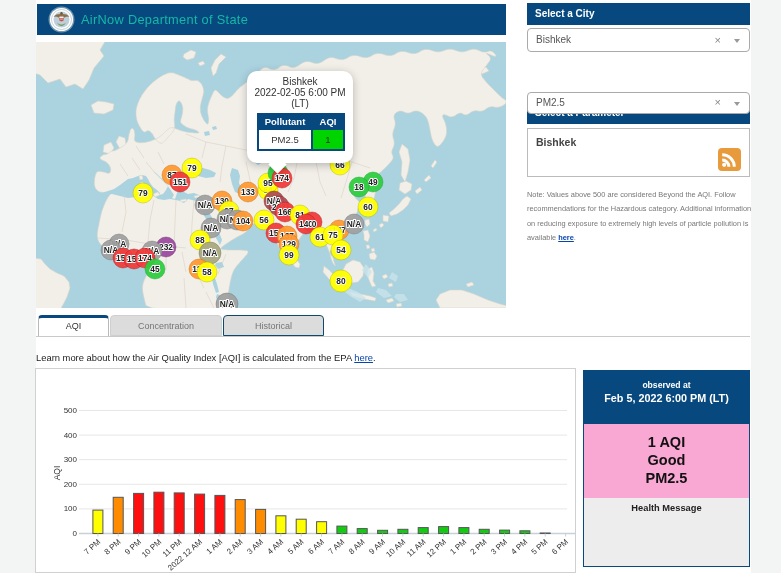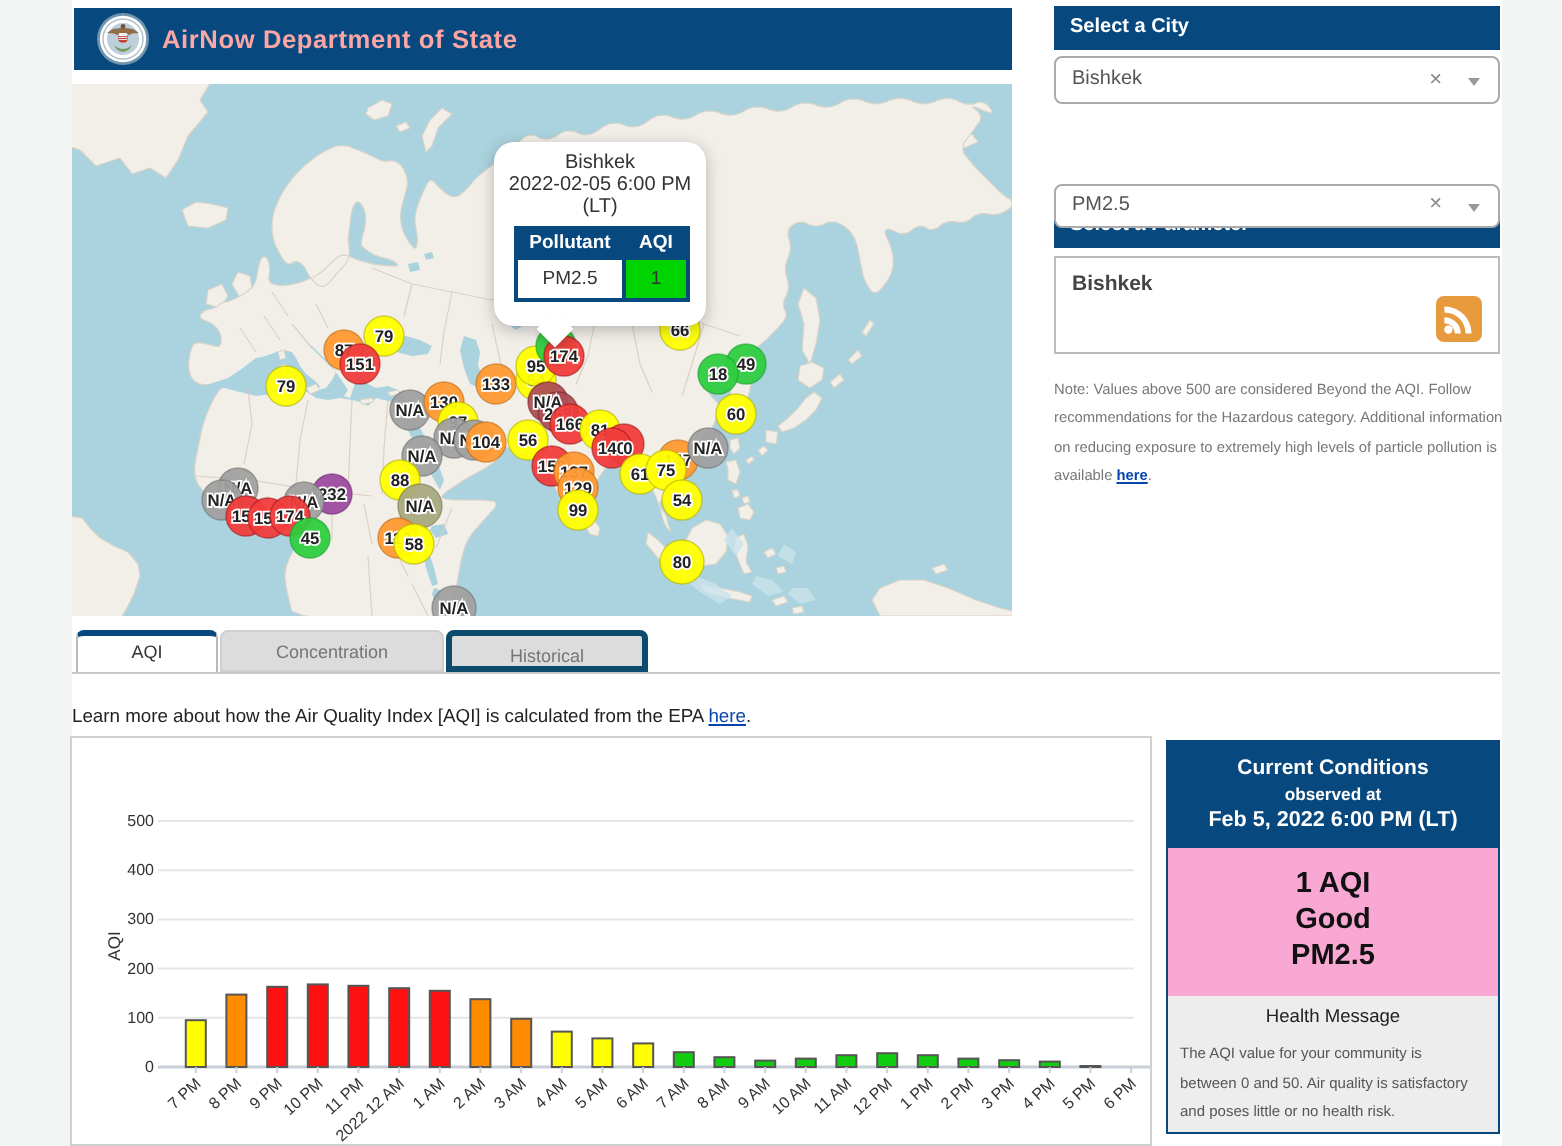--- a/index.html
+++ b/index.html
@@ -1,52 +1,52 @@
 <!DOCTYPE html>
 <html><head><meta charset="utf-8">
 <style>
 *{margin:0;padding:0;box-sizing:border-box;}
 body{width:781px;height:573px;background:#f3f4f4;font-family:"Liberation Sans",sans-serif;position:relative;overflow:hidden;}
 #container{position:absolute;left:36px;top:0;width:715px;height:573px;background:#ffffff;}
 #hdr{position:absolute;left:37px;top:4px;width:469px;height:31px;background:#07497f;}
-#hdr .t{position:absolute;left:44px;top:0;line-height:31px;color:#fca5a5;font-weight:bold;font-size:12.8px;letter-spacing:0.3px;}
+#hdr .t{position:absolute;left:44px;top:0;line-height:31px;color:#14b8a6;font-weight:normal;font-size:12.8px;letter-spacing:0.3px;}
 #hdr svg{position:absolute;left:11px;top:2px;}
 #map{position:absolute;left:36px;top:42px;width:470px;height:266px;background:#aad3df;overflow:hidden;}
 #popup{position:absolute;left:247px;top:71px;width:106px;height:92px;background:#fff;border-radius:10px;box-shadow:0 2px 8px rgba(0,0,0,0.25);font-size:10px;color:#333;text-align:center;z-index:5;}
 #popup .tail{position:absolute;left:24px;top:87px;width:13px;height:13px;background:#fff;transform:rotate(45deg);box-shadow:2px 2px 3px rgba(0,0,0,0.12);}
 #ptable{position:absolute;left:10px;top:42px;border-collapse:collapse;z-index:2;background:#bef264;}
 #ptable td{border:2px solid #07497f;font-size:9.5px;text-align:center;}
 #ptable .h td{background:#07497f;color:#fff;font-weight:bold;height:15px;}
 #ptable td.c1{width:54px;} #ptable td.c2{width:32px;}
 #ptable .d td{height:21px;background:#fff;}
 #ptable .d td.c2{background:#00d400;}
 .tab{position:absolute;top:315px;height:21px;font-size:9px;text-align:center;line-height:20px;border-radius:4px 4px 0 0;}
 #tab1{left:38px;width:71px;background:#fff;border:1px solid #b9b9b9;border-top:3px solid #07497f;border-bottom:none;color:#333;line-height:17px;z-index:2;}
 #tab2{left:110px;width:112px;background:#dcdcdc;border:1px solid #cfcfcf;color:#757575;}
-#tab3{left:223px;width:101px;background:#dcdcdc;border:3px solid #0c4a6e;color:#757575;}
+#tab3{left:223px;width:101px;background:#dcdcdc;border:1px solid #0c4a6e;color:#757575;}
 #tabline{position:absolute;left:36px;top:336px;width:714px;height:1px;background:#c9c9c9;}
 #learn{position:absolute;left:36px;top:352px;font-size:9.4px;color:#222;}
 #learn a{color:#0645ad;}
 #chartbox{position:absolute;left:35px;top:368px;width:541px;height:205px;border:1px solid #d0d0d0;background:#fff;}
 #ctitle{position:absolute;left:0;top:7px;width:541px;text-align:center;font-size:12px;color:#333;}
 .rhead{position:absolute;left:527px;width:223px;height:22px;background:#07497f;color:#fff;font-weight:bold;font-size:10px;line-height:22px;padding-left:8px;}
 .rdrop{position:absolute;left:527px;width:223px;height:24px;background:#fff;border:1px solid #aaa;border-radius:4px;font-size:10px;color:#555;line-height:22px;padding-left:8px;}
 .rdrop .x{position:absolute;right:28px;top:0;color:#888;font-size:11px;}
 .rdrop .car{position:absolute;right:9px;top:10px;width:0;height:0;border-left:3.5px solid transparent;border-right:3.5px solid transparent;border-top:4.5px solid #999;}
 #rssbox{position:absolute;left:527px;top:128px;width:223px;height:49px;background:#fff;border:1px solid #bbb;}
 #rssbox .bn{position:absolute;left:8px;top:7px;font-weight:bold;font-size:10.5px;color:#444;}
 #rssbox svg{position:absolute;right:8px;top:19px;}
 #note{position:absolute;left:527px;top:188px;width:235px;font-size:7.4px;color:#777;line-height:14.3px;white-space:nowrap;}
 #note a{color:#0645ad;font-weight:bold;}
 #cc{position:absolute;left:583px;top:370px;width:167px;height:197px;border:1px solid #07497f;background:#ededed;}
 #cc .h{background:#07497f;color:#fff;text-align:center;font-weight:bold;padding-top:7px;height:53px;}
 #cc .h .l1{font-size:10.5px;} #cc .h .l2{font-size:8.6px;margin-top:2px;} #cc .h .l3{font-size:10.8px;margin-top:2px;}
 #cc .g{background:#f9a8d4;height:74px;text-align:center;font-weight:bold;font-size:14.5px;color:#111;padding-top:9px;line-height:18.2px;}
 
-#cc .hm{text-align:center;font-weight:normal;font-size:9.3px;color:#222;padding-top:5px;}
+#cc .hm{text-align:center;font-weight:bold;font-size:9.3px;color:#222;padding-top:5px;}
 #cc .ht{font-size:7.5px;color:#555;padding:7px 0 0 6px;line-height:14.5px;white-space:nowrap;}
 </style></head>
 <body>
 <div id="container"></div>
 <div id="hdr">
     <svg width="27" height="27" viewBox="0 0 27 27" xmlns="http://www.w3.org/2000/svg">
 <circle cx="13.5" cy="13.5" r="13" fill="#7095ae"></circle>
 <circle cx="13.5" cy="13.5" r="11.6" fill="#ffffff"></circle>
 <circle cx="13.5" cy="13.5" r="8.0" fill="#bccfdb"></circle>
 <circle cx="13.5" cy="13.5" r="10" fill="none" stroke="#aebfca" stroke-width="0.7"></circle>
@@ -337,23 +337,21 @@
     <svg width="23" height="23" viewBox="0 0 23 23" xmlns="http://www.w3.org/2000/svg">
 <rect width="23" height="23" rx="4" fill="#e89b3c"></rect>
 <circle cx="6.2" cy="16.8" r="2.1" fill="#fff"></circle>
 <path d="M4.2,10.6 a8.2,8.2 0 0 1 8.2,8.2 h-3 a5.2,5.2 0 0 0 -5.2,-5.2 Z" fill="#fff"></path>
 <path d="M4.2,5.2 a13.6,13.6 0 0 1 13.6,13.6 h-3 a10.6,10.6 0 0 0 -10.6,-10.6 Z" fill="#fff"></path>
 </svg>
   </div>
 <div id="note">Note: Values above 500 are considered Beyond the AQI. Follow<br>recommendations for the Hazardous category. Additional information<br>on reducing exposure to extremely high levels of particle pollution is<br>available <a href="#">here</a>.</div>
 <div id="cc">
  <div class="h">
-      <div class="l1">Current Conditions</div>
       <div class="l2">observed at</div>
       <div class="l3">Feb 5, 2022 6:00 PM (LT)</div>
     </div>
  <div class="g">
       <div>1 AQI</div>
       <div>Good</div>
       <div>PM2.5</div>
     </div>
  <div class="hm">Health Message</div>
- <div class="ht">The AQI value for your community is<br>between 0 and 50. Air quality is satisfactory<br>and poses little or no health risk.</div>
 </div>
 </body></html>

